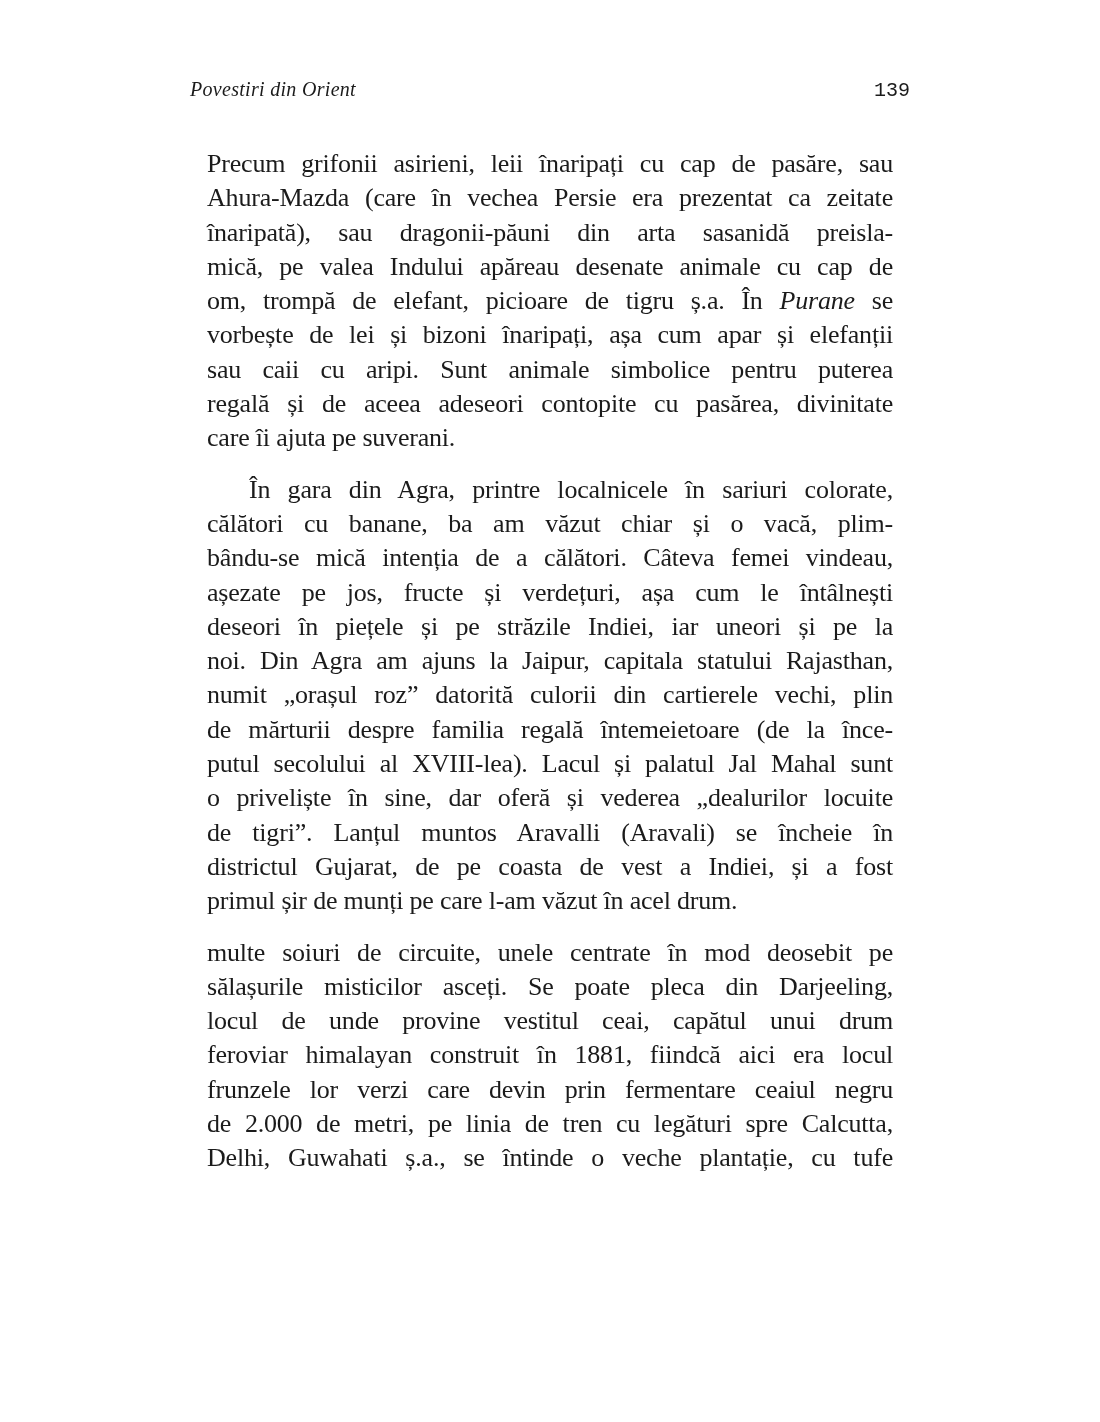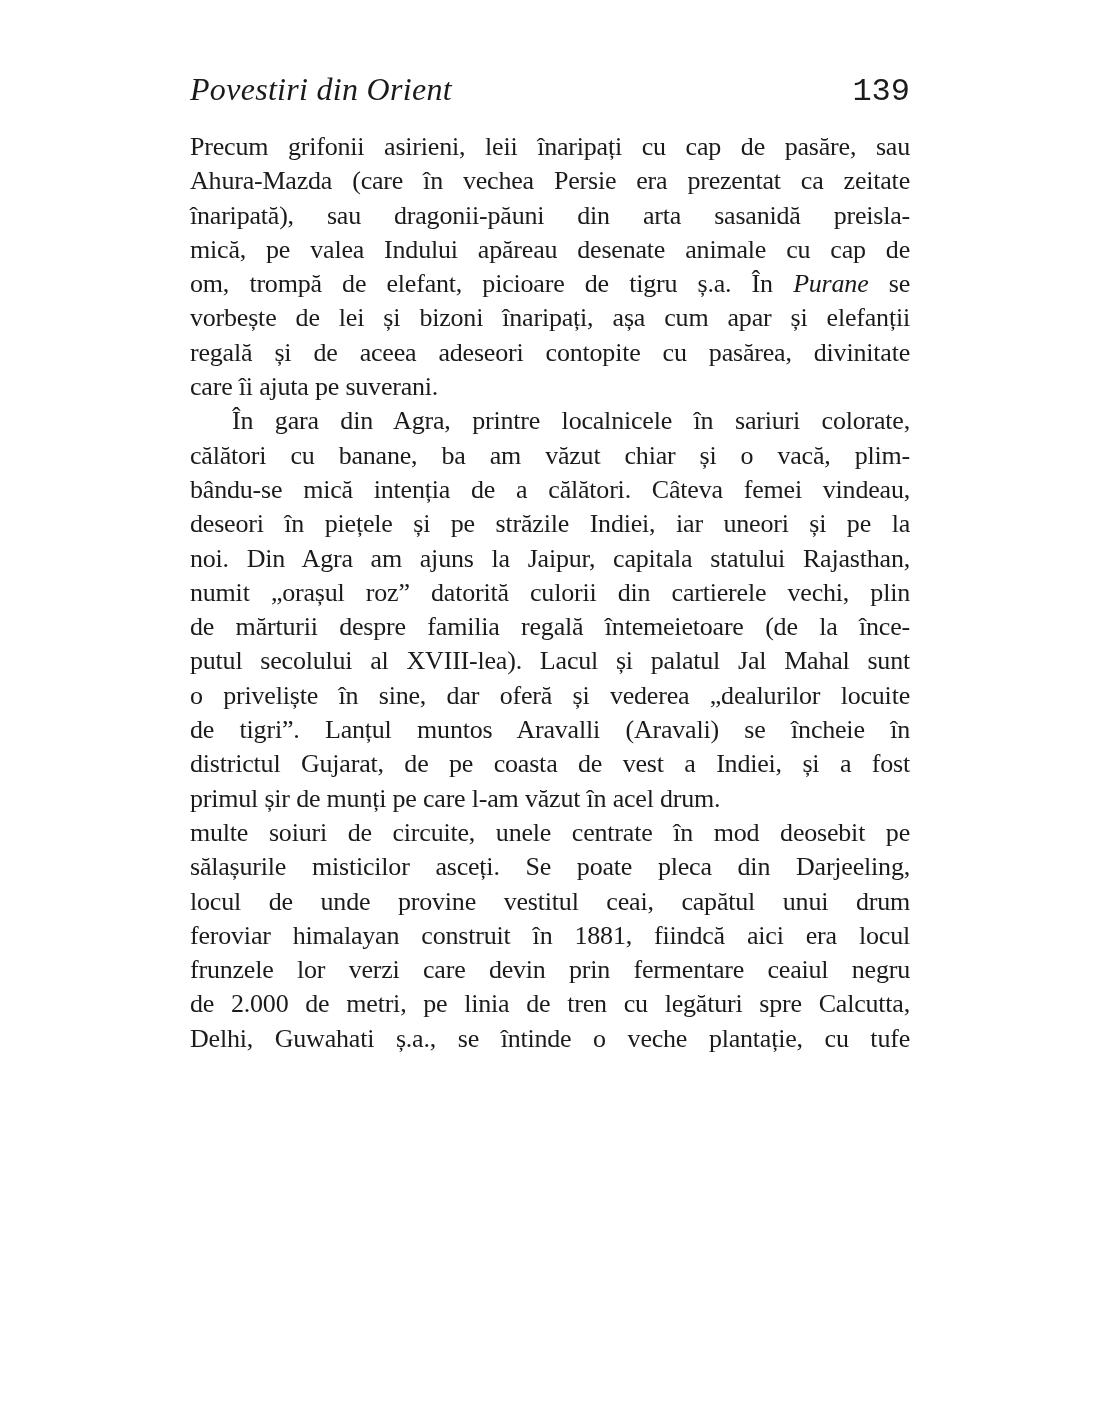--- a/index.html
+++ b/index.html
@@ -16,42 +16,42 @@
     overflow: hidden;
   }
   .page-header {
     position: absolute;
     left: 190px;
     top: 74px;
     width: 720px;
     display: flex;
     justify-content: space-between;
     align-items: baseline;
-    font-size: 32px;
+    font-size: 20px;
     line-height: 30px;
   }
   .running-title {
     font-style: italic;
     letter-spacing: 0.3px;
   }
   .page-number {
     font-style: normal;
     font-family: Liberation Mono, monospace;
   }
   .page-body {
     position: absolute;
     left: 190px;
     top: 130px;
     width: 720px;
     font-size: 26px;
     line-height: 34.3px;
     letter-spacing: -0.2px;
   }
   .paragraph {
-    margin: 0;
+    margin: 17px;
   }
   .line {
     text-align: justify;
     text-align-last: justify;
     white-space: normal;
   }
   .line.lastline {
     text-align-last: left;
   }
   .line.indent {
@@ -70,27 +70,29 @@
 </header>
 
 <main class="page-body">
     <div class="paragraph">
       <div class="line"><span>Precum grifonii asirieni, leii înaripați cu cap de pasăre, sau</span></div>
       <div class="line"><span>Ahura-Mazda (care în vechea Persie era prezentat ca zeitate</span></div>
       <div class="line"><span>înaripată), sau dragonii-păuni din arta sasanidă preisla-</span></div>
       <div class="line"><span>mică, pe valea Indului apăreau desenate animale cu cap de</span></div>
       <div class="line"><span>om, trompă de elefant, picioare de tigru ș.a. În </span><span class="italic">Purane</span><span> se</span></div>
       <div class="line"><span>vorbește de lei și bizoni înaripați, așa cum apar și elefanții</span></div>
+      <div class="line"><span>sau caii cu aripi. Sunt animale simbolice pentru puterea</span></div>
       <div class="line"><span>regală și de aceea adeseori contopite cu pasărea, divinitate</span></div>
       <div class="line lastline"><span>care îi ajuta pe suverani.</span></div>
     </div>
     <div class="paragraph">
       <div class="line indent"><span>În gara din Agra, printre localnicele în sariuri colorate,</span></div>
       <div class="line"><span>călători cu banane, ba am văzut chiar și o vacă, plim-</span></div>
       <div class="line"><span>bându-se mică intenția de a călători. Câteva femei vindeau,</span></div>
+      <div class="line"><span>așezate pe jos, fructe și verdețuri, așa cum le întâlnești</span></div>
       <div class="line"><span>deseori în piețele și pe străzile Indiei, iar uneori și pe la</span></div>
       <div class="line"><span>noi. Din Agra am ajuns la Jaipur, capitala statului Rajasthan,</span></div>
       <div class="line"><span>numit „orașul roz” datorită culorii din cartierele vechi, plin</span></div>
       <div class="line"><span>de mărturii despre familia regală întemeietoare (de la înce-</span></div>
       <div class="line"><span>putul secolului al XVIII-lea). Lacul și palatul Jal Mahal sunt</span></div>
       <div class="line"><span>o priveliște în sine, dar oferă și vederea „dealurilor locuite</span></div>
       <div class="line"><span>de tigri”. Lanțul muntos Aravalli (Aravali) se încheie în</span></div>
       <div class="line"><span>districtul Gujarat, de pe coasta de vest a Indiei, și a fost</span></div>
       <div class="line lastline"><span>primul șir de munți pe care l-am văzut în acel drum.</span></div>
     </div>

